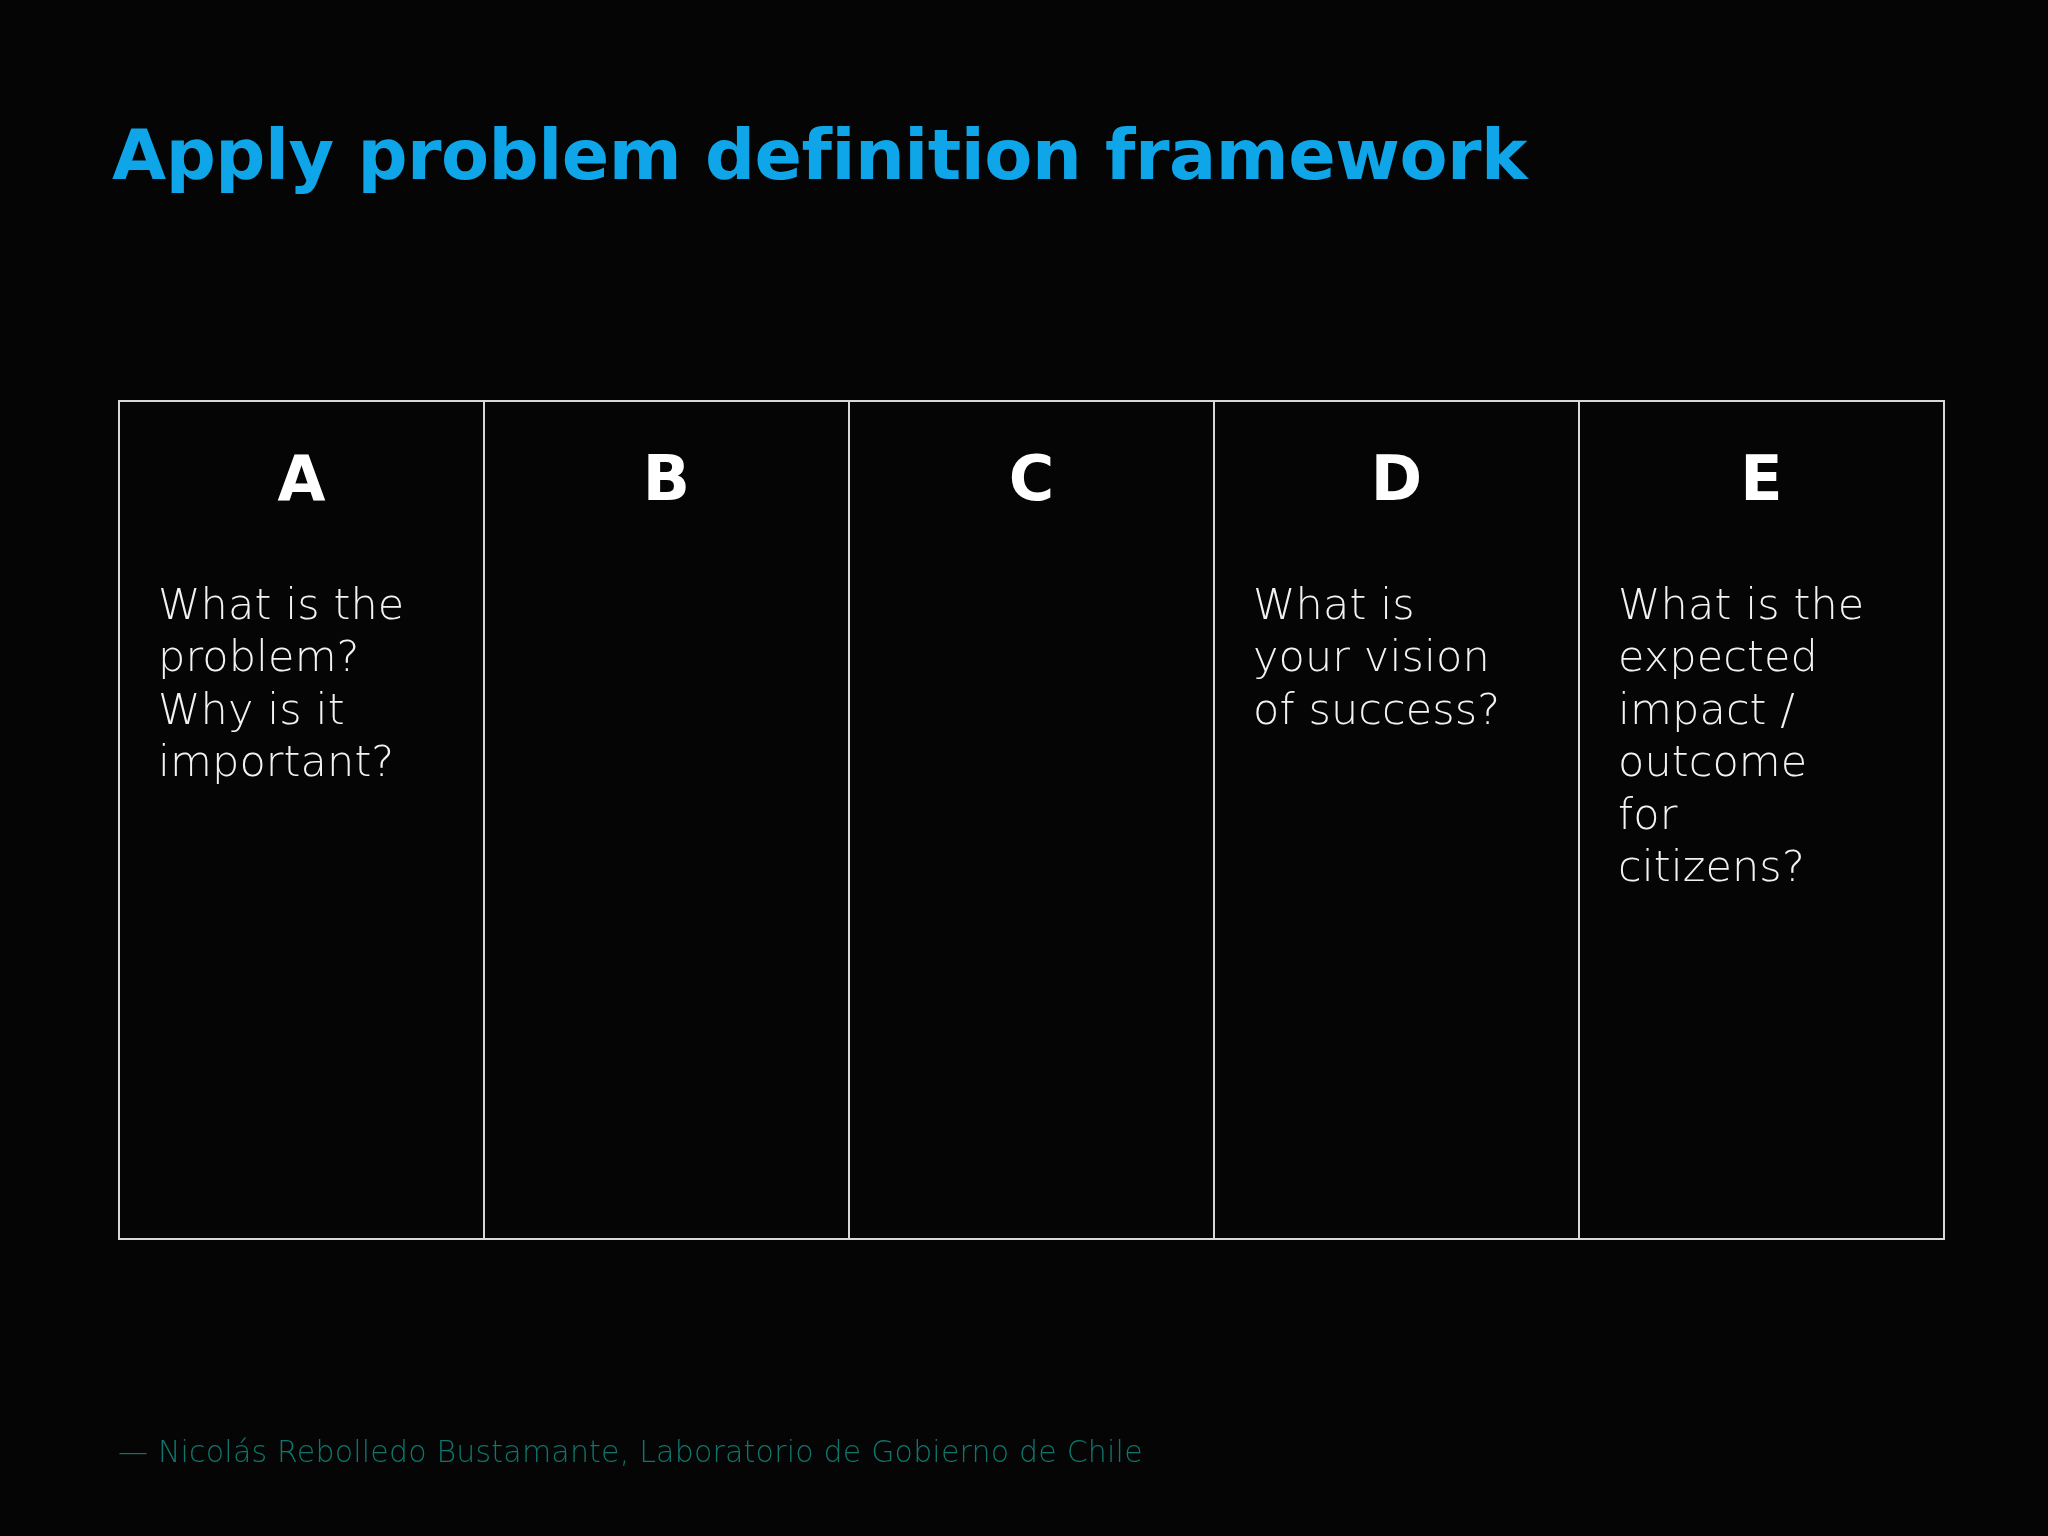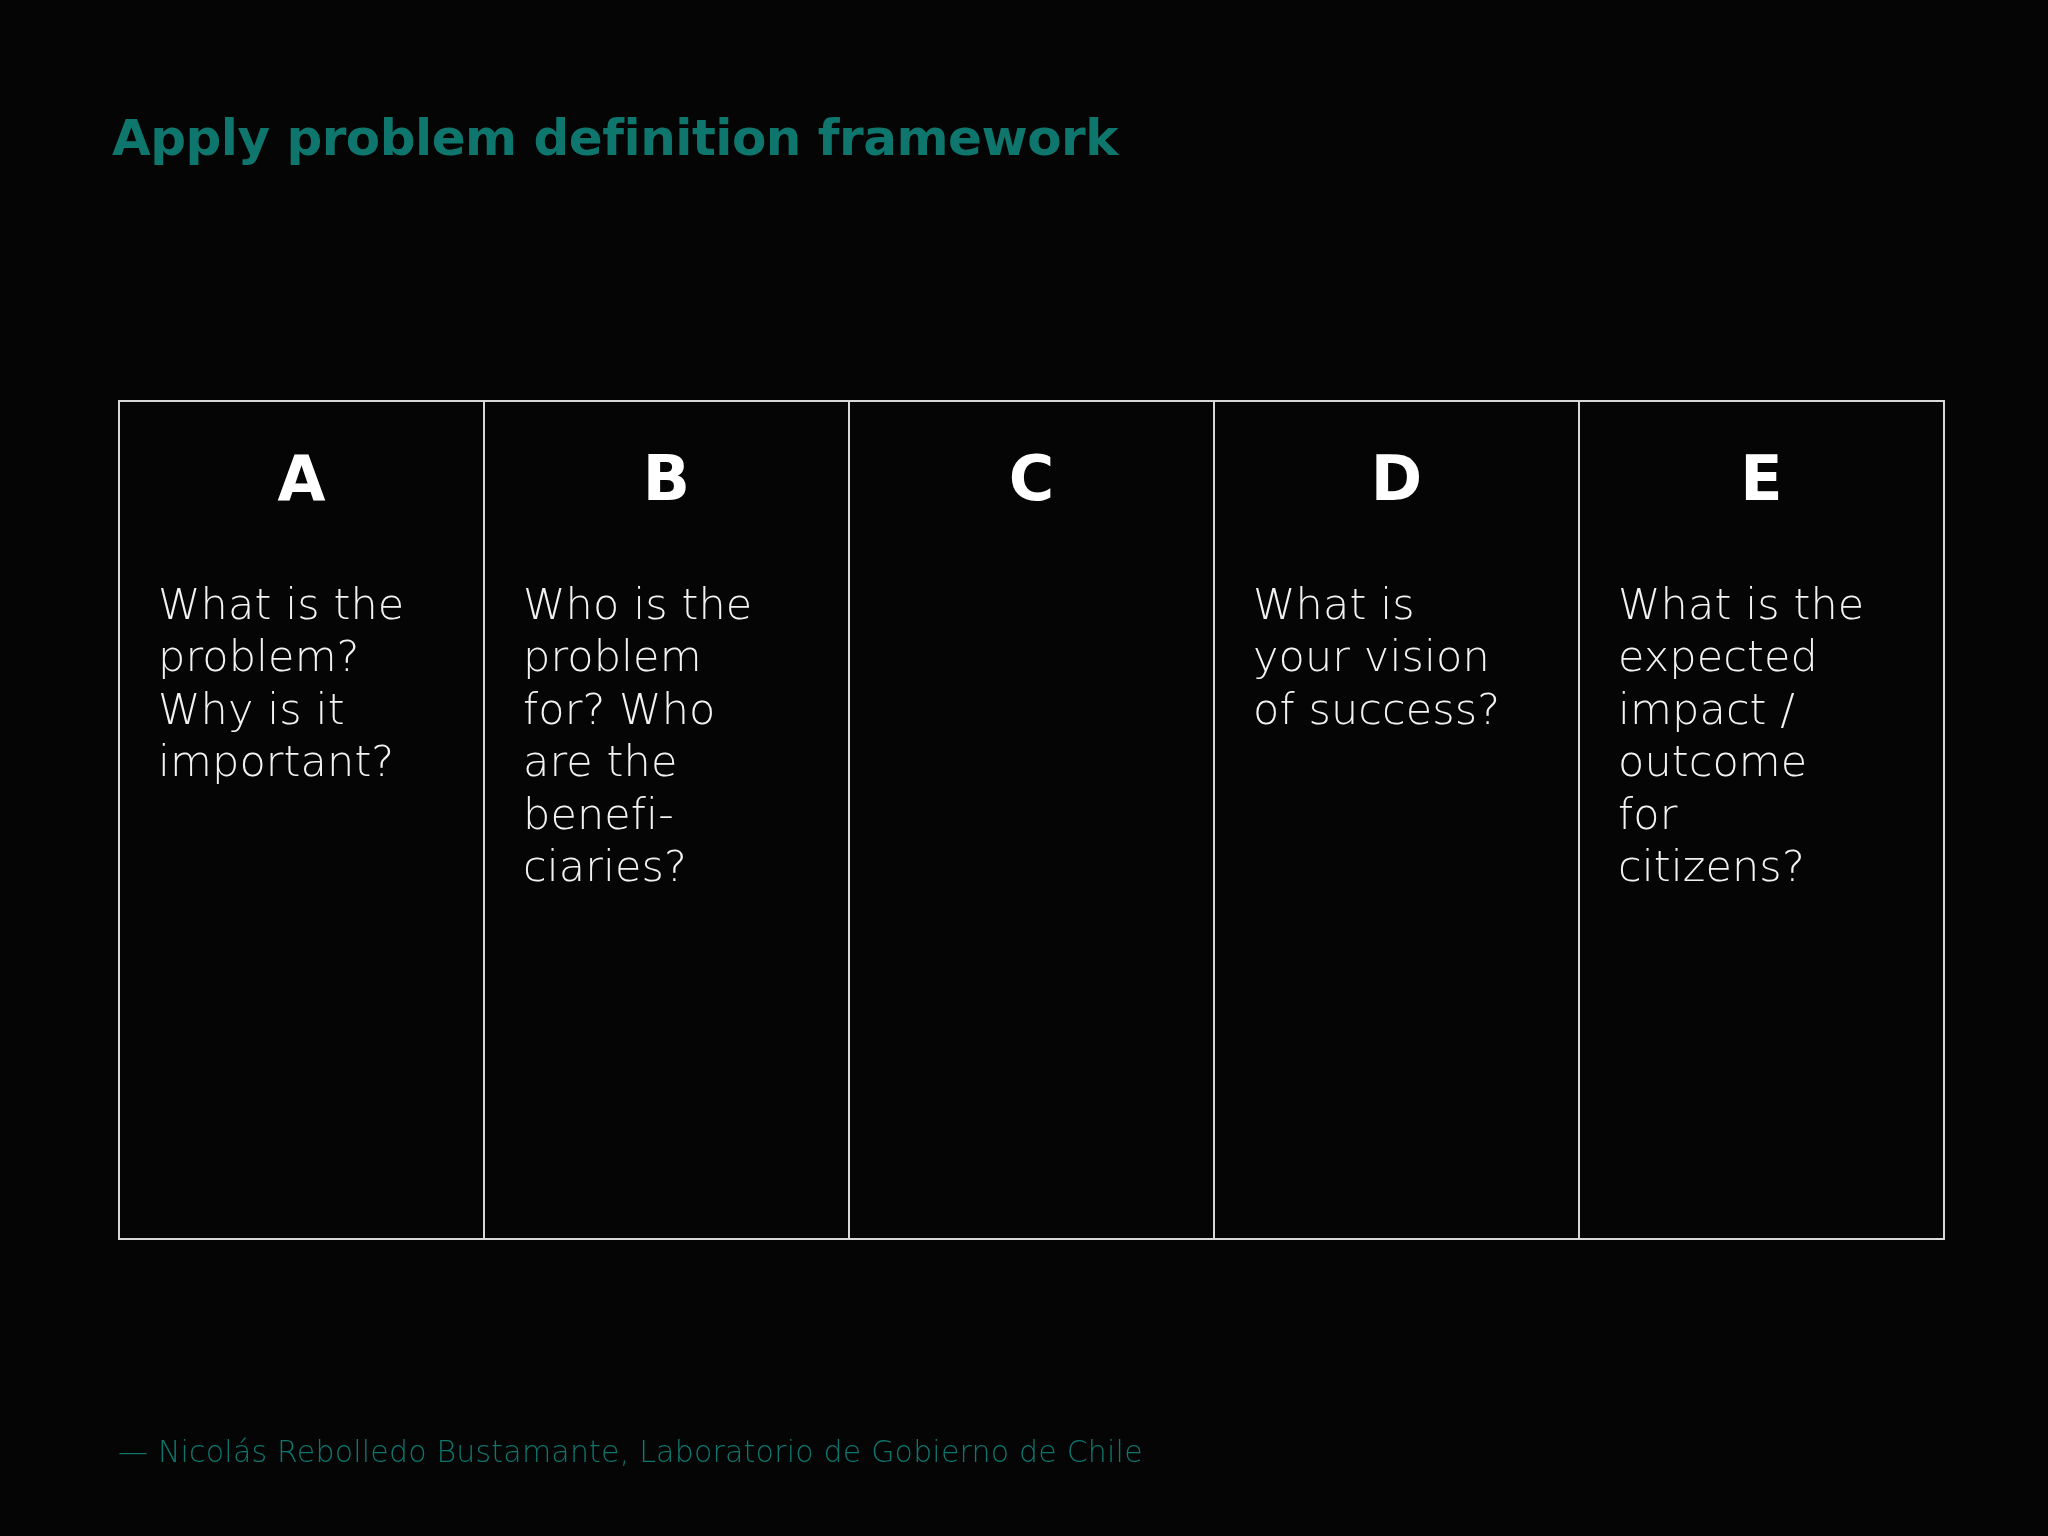--- a/index.html
+++ b/index.html
@@ -19,27 +19,27 @@
   .slide {
     position: absolute;
     inset: 0;
     background: #050505;
   }
 
   
   .slide-title {
     position: absolute;
     left: 112px;
-    top: 76px;
+    top: 69px;
     font-family: "DejaVu Sans", sans-serif;
     font-weight: 700;
-    font-size: 50px;
+    font-size: 70px;
     line-height: 1.12;
     letter-spacing: -0.5px;
-    color: #0f766e;
+    color: #0ea5e9;
     white-space: nowrap;
   }
 
   
   .framework-table {
     position: absolute;
     left: 118px;
     top: 400px;
     width: 1827px;
     height: 840px;
@@ -112,26 +112,20 @@
     <div class="framework-col">
       <div class="col-letter">A</div>
       <div class="col-text">What is the
 problem?
 Why is it
 important?</div>
     </div>
 
     <div class="framework-col">
       <div class="col-letter">B</div>
-      <div class="col-text">Who is the
-problem
-for? Who
-are the
-benefi-
-ciaries?</div>
     </div>
 
     <div class="framework-col">
       <div class="col-letter">C</div>
     </div>
 
     <div class="framework-col">
       <div class="col-letter">D</div>
       <div class="col-text">What is
 your vision

